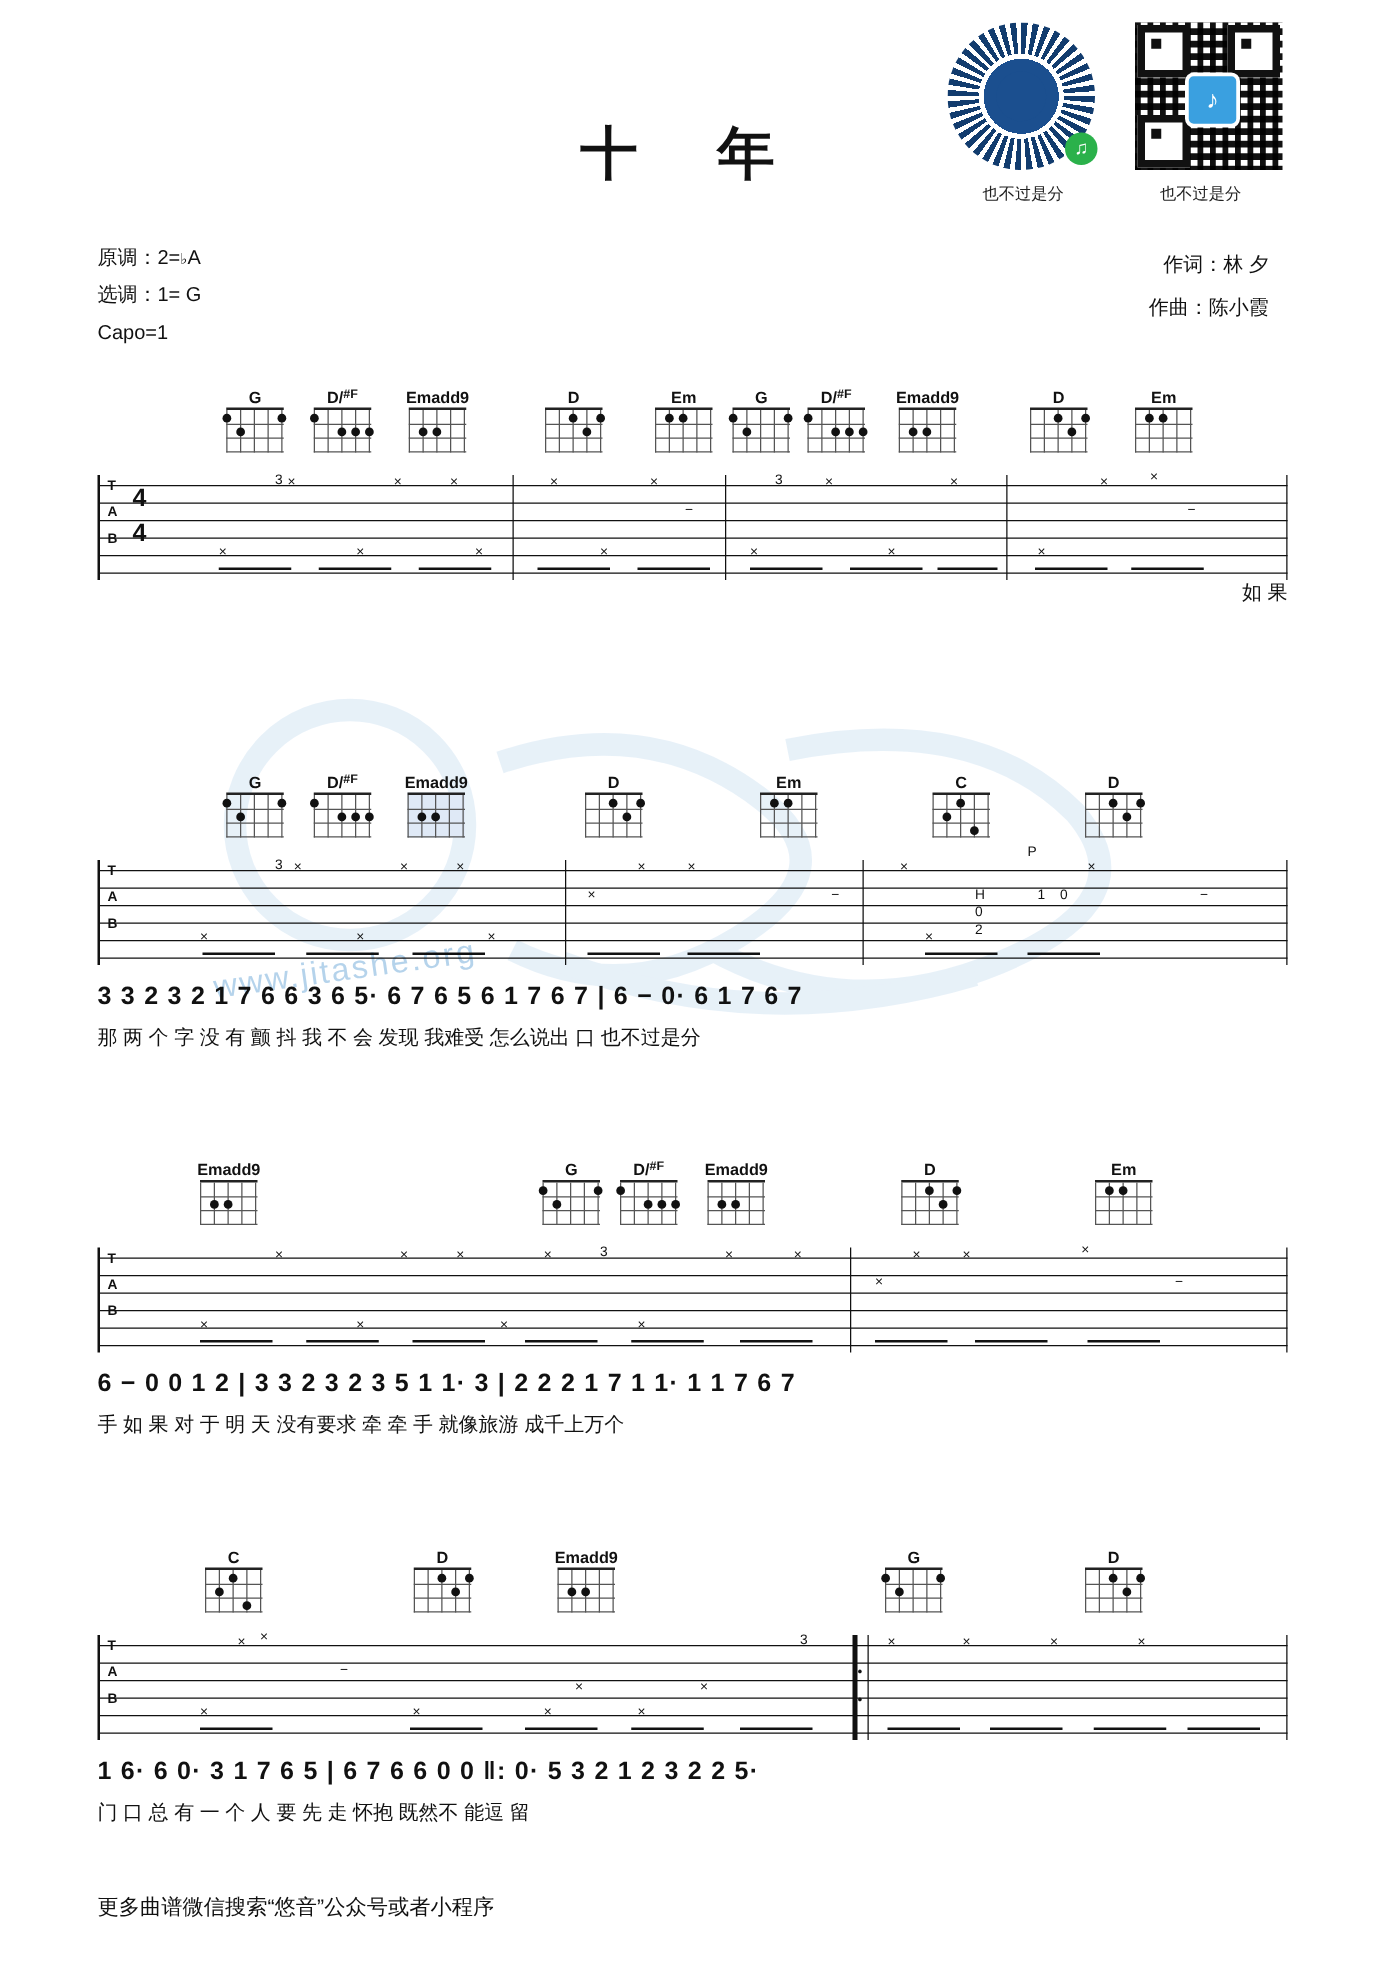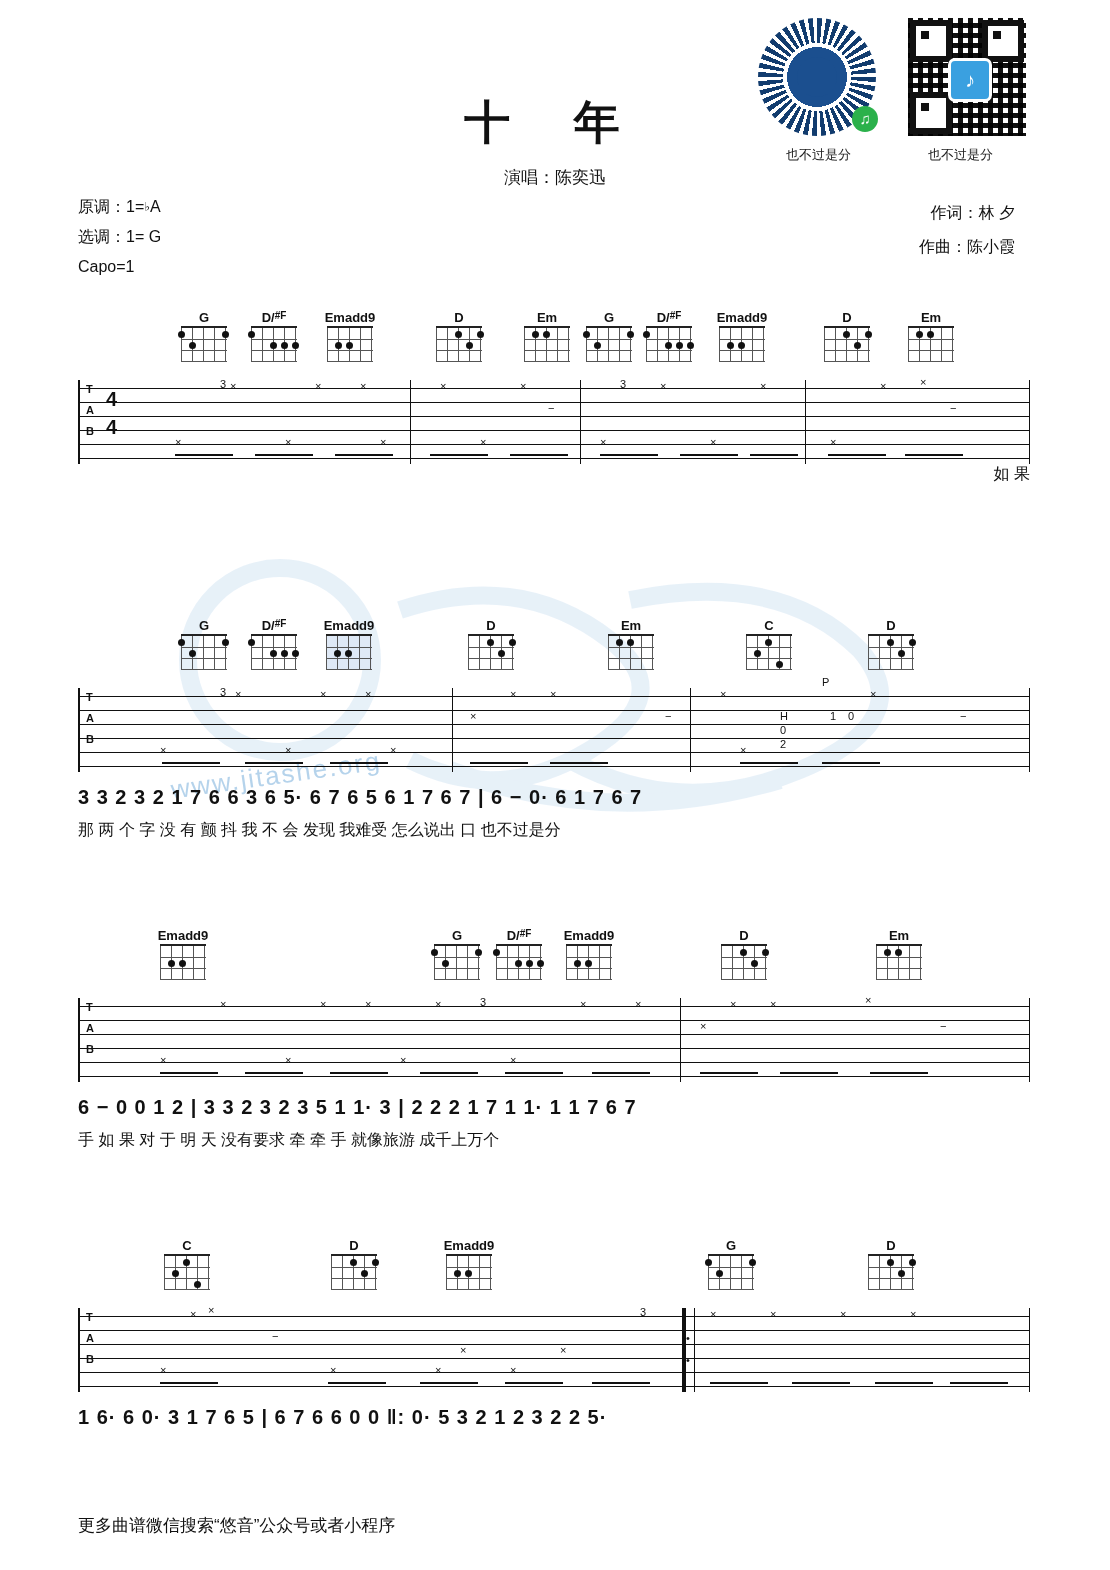--- a/index.html
+++ b/index.html
@@ -134,24 +134,23 @@
     <div class="qr-sq">
       <div class="finder f-tl"></div>
         <div class="finder f-tr"></div>
         <div class="finder f-bl"></div>
       <div class="center">♪</div>
     </div>
   </div>
   <div class="qr-caption qr-cap-b">也不过是分</div>
 
   <div class="title">十  年</div>
-  <div class="subtitle">演唱：陈奕迅</div>
 
   <div class="meta-left">
-    <div><span>原调：1=</span><span class="sup">♭</span><span>A</span></div>
+    <div><span>原调：2=</span><span class="sup">♭</span><span>A</span></div>
     <div>选调：1= G</div>
     <div>Capo=1</div>
   </div>
 
   <div class="meta-right">
     <div>作词：林  夕</div>
     <div>作曲：陈小霞</div>
   </div>
 
   <div class="system" style="top:310px">
@@ -788,16 +787,17 @@
       <div class="beam" style="left:340px;top:74px;width:58px"></div>
       <div class="beam" style="left:425px;top:74px;width:58px"></div>
       <div class="beam" style="left:512px;top:74px;width:58px"></div>
       <div class="beam" style="left:630px;top:74px;width:58px"></div>
       <div class="beam" style="left:712px;top:74px;width:58px"></div>
       <div class="beam" style="left:795px;top:74px;width:58px"></div>
       <div class="beam" style="left:870px;top:74px;width:58px"></div>
     </div>
 
     <div class="numline" style="margin-top:14px">1 6·   6   0· 3 1 7 6 5 | 6  7 6 6    0       0 ‖: 0·  5 3 2 1 2  3 2 2 5·</div>
+    <div class="lyricline">门 口        总 有 一 个 人 要 先 走                   怀抱 既然不 能逗  留</div>
   </div>
 
   <div class="footer">更多曲谱微信搜索“悠音”公众号或者小程序</div>
 </div>
 
 </body></html>

